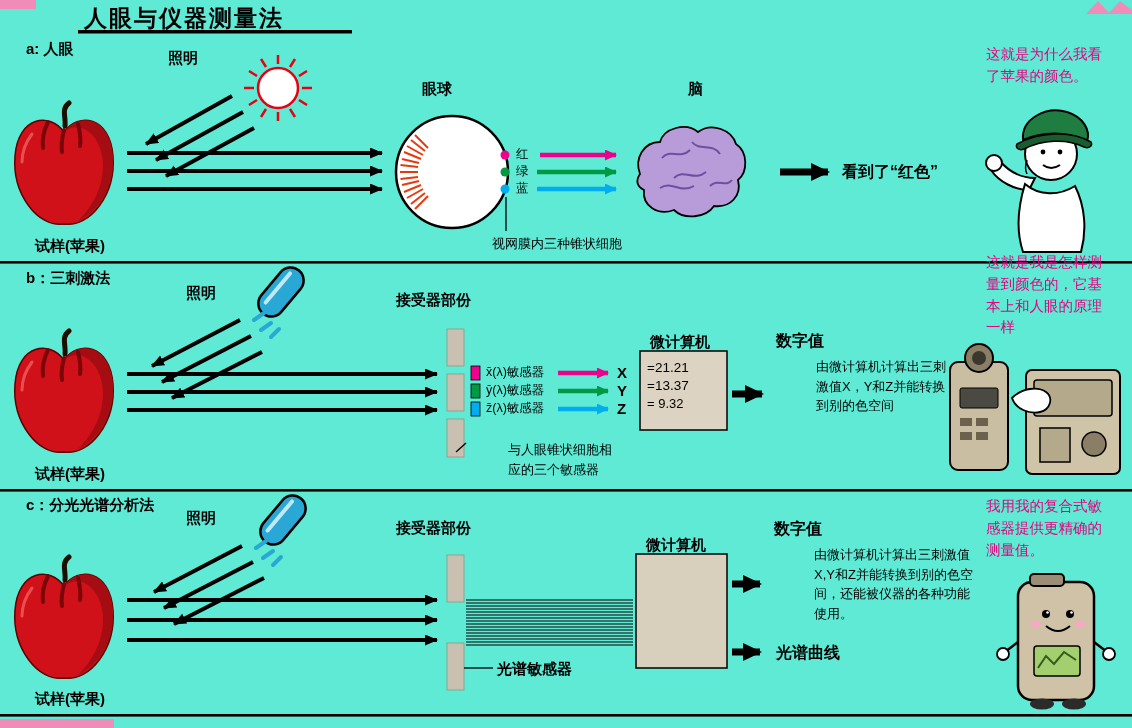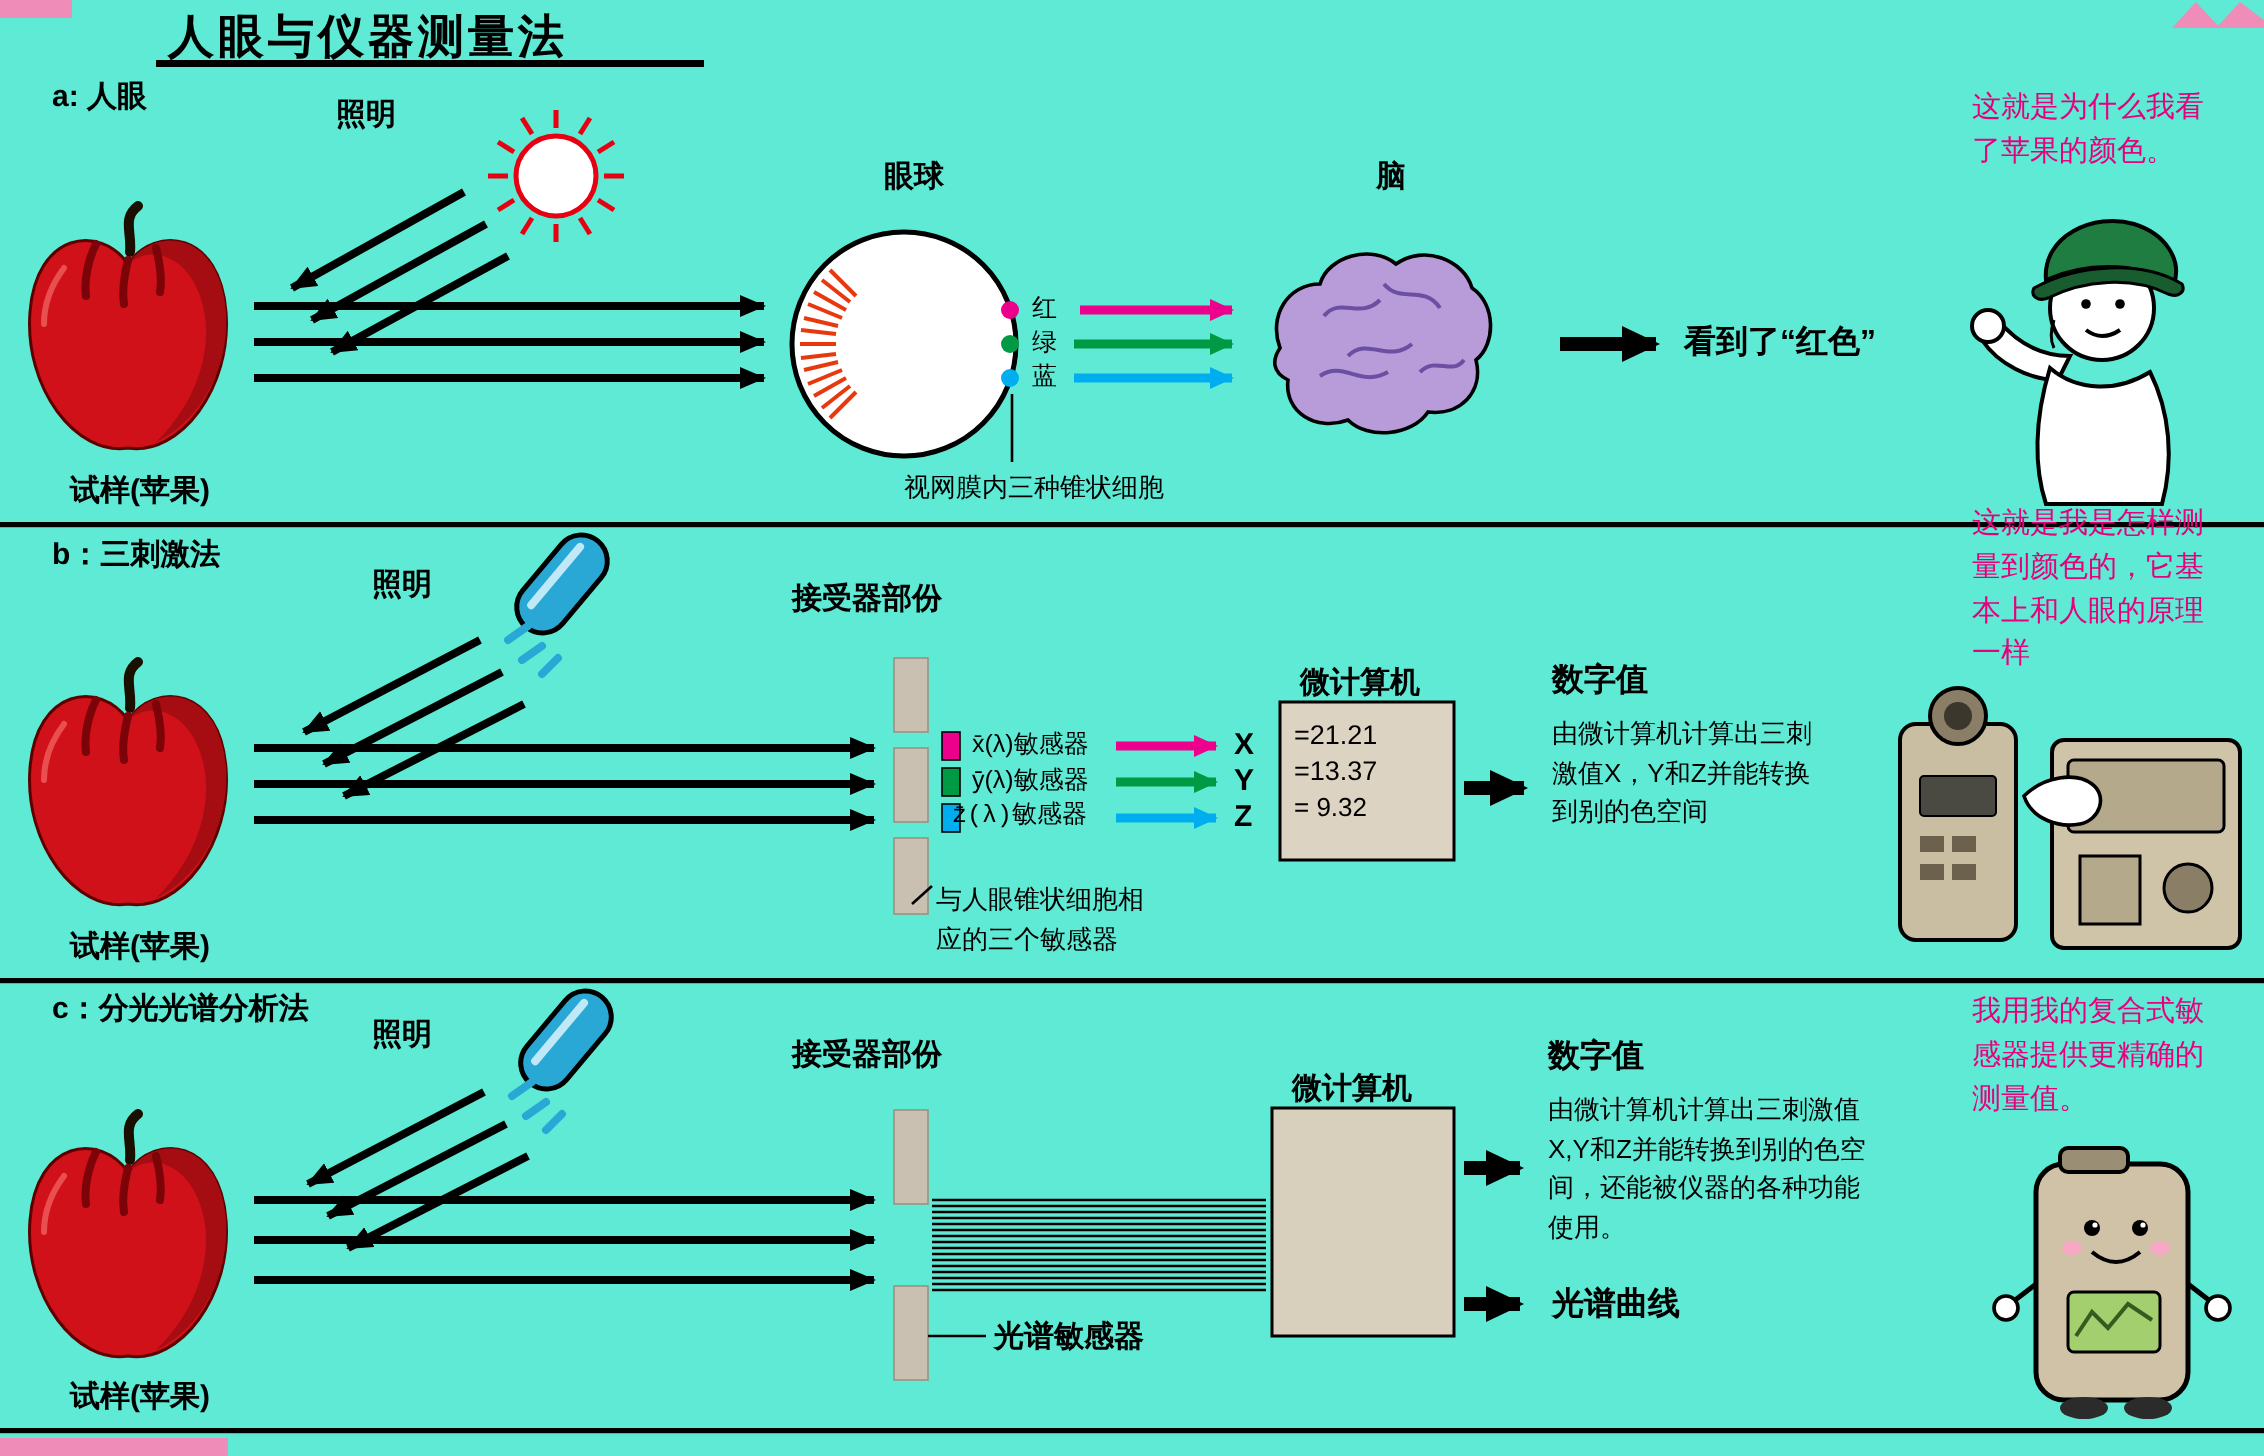--- a/index.html
+++ b/index.html
@@ -7,21 +7,21 @@
     position:relative;width:1132px;height:728px;background:#5eead4;overflow:hidden;
     font-family:"Liberation Sans","DejaVu Sans",sans-serif;color:#000;
   }
   .t{position:absolute;line-height:1.25;}
   .nw{white-space:nowrap;}
   .title{font-size:23px;font-weight:bold;letter-spacing:2px;}
   .seclabel{font-size:15px;font-weight:bold;}
   .lbl15{font-size:15px;font-weight:bold;}
   .lbl16{font-size:16px;font-weight:bold;}
   .small{font-size:12.5px;}
-  .body13{font-size:13px;line-height:1.5;}
+  .body13{font-size:13px;line-height:1.5;margin-left:40px;}
   .note{font-size:14.5px;line-height:1.5;color:#e6007e;}
   .center{text-align:center;}
   svg.overlay{position:absolute;left:0;top:0;}
 </style>
 </head>
 <body>
 
 <div class="page">
 
   <svg class="overlay" width="1132" height="728" viewBox="0 0 1132 728">
@@ -268,36 +268,36 @@
       <ellipse cx="52" cy="132" rx="12" ry="5.5" fill="#2b2b2b"></ellipse>
       <ellipse cx="84" cy="132" rx="12" ry="5.5" fill="#2b2b2b"></ellipse>
     </g>
   </svg>
 
   <div class="t title nw" style="left:84px;top:4px;">人眼与仪器测量法</div>
 
   <div class="t seclabel nw" style="left:26px;top:40px;">a: 人眼</div>
   <div class="t lbl15 nw" style="left:168px;top:49px;">照明</div>
   <div class="t lbl15 center" style="left:18px;top:237px;width:104px;">试样(苹果)</div>
-  <div class="t lbl15 nw" style="left:442px;top:80px;">眼球</div>
+  <div class="t lbl15 nw" style="left:422px;top:80px;">眼球</div>
   <div class="t lbl15 nw" style="left:688px;top:80px;">脑</div>
   <div class="t small nw" style="left:516px;top:147px;">红</div>
   <div class="t small nw" style="left:516px;top:164px;">绿</div>
   <div class="t small nw" style="left:516px;top:181px;">蓝</div>
   <div class="t lbl16 nw" style="left:842px;top:162px;">看到了“红色”</div>
   <div class="t body13 nw" style="left:452px;top:234px;">视网膜内三种锥状细胞</div>
   <div class="t note" style="left:986px;top:44px;width:122px;">这就是为什么我看了苹果的颜色。</div>
 
   <div class="t seclabel nw" style="left:26px;top:269px;">b：三刺激法</div>
   <div class="t lbl15 nw" style="left:186px;top:284px;">照明</div>
   <div class="t lbl15 center" style="left:18px;top:465px;width:104px;">试样(苹果)</div>
   <div class="t lbl15 nw" style="left:396px;top:291px;">接受器部份</div>
   <div class="t small nw" style="left:486px;top:365px;">x̄(λ)敏感器</div>
   <div class="t small nw" style="left:486px;top:383px;">ȳ(λ)敏感器</div>
-  <div class="t small nw" style="left:476px;top:401px;font-family:Liberation Mono, monospace;">z̄(λ)敏感器</div>
+  <div class="t small nw" style="left:486px;top:401px;">z̄(λ)敏感器</div>
   <div class="t lbl15 nw" style="left:617px;top:364px;">X</div>
   <div class="t lbl15 nw" style="left:617px;top:382px;">Y</div>
   <div class="t lbl15 nw" style="left:617px;top:400px;">Z</div>
   <div class="t lbl15 nw" style="left:650px;top:333px;">微计算机</div>
   <div class="t nw" style="left:647px;top:360px;font-size:13.5px;">=21.21</div>
   <div class="t nw" style="left:647px;top:378px;font-size:13.5px;">=13.37</div>
   <div class="t nw" style="left:647px;top:396px;font-size:13px;">= 9.32</div>
   <div class="t lbl16 nw" style="left:776px;top:331px;">数字值</div>
   <div class="t body13" style="left:776px;top:357px;width:138px;">由微计算机计算出三刺激值X，Y和Z并能转换到别的色空间</div>
   <div class="t body13" style="left:468px;top:440px;width:110px;">与人眼锥状细胞相应的三个敏感器</div>

